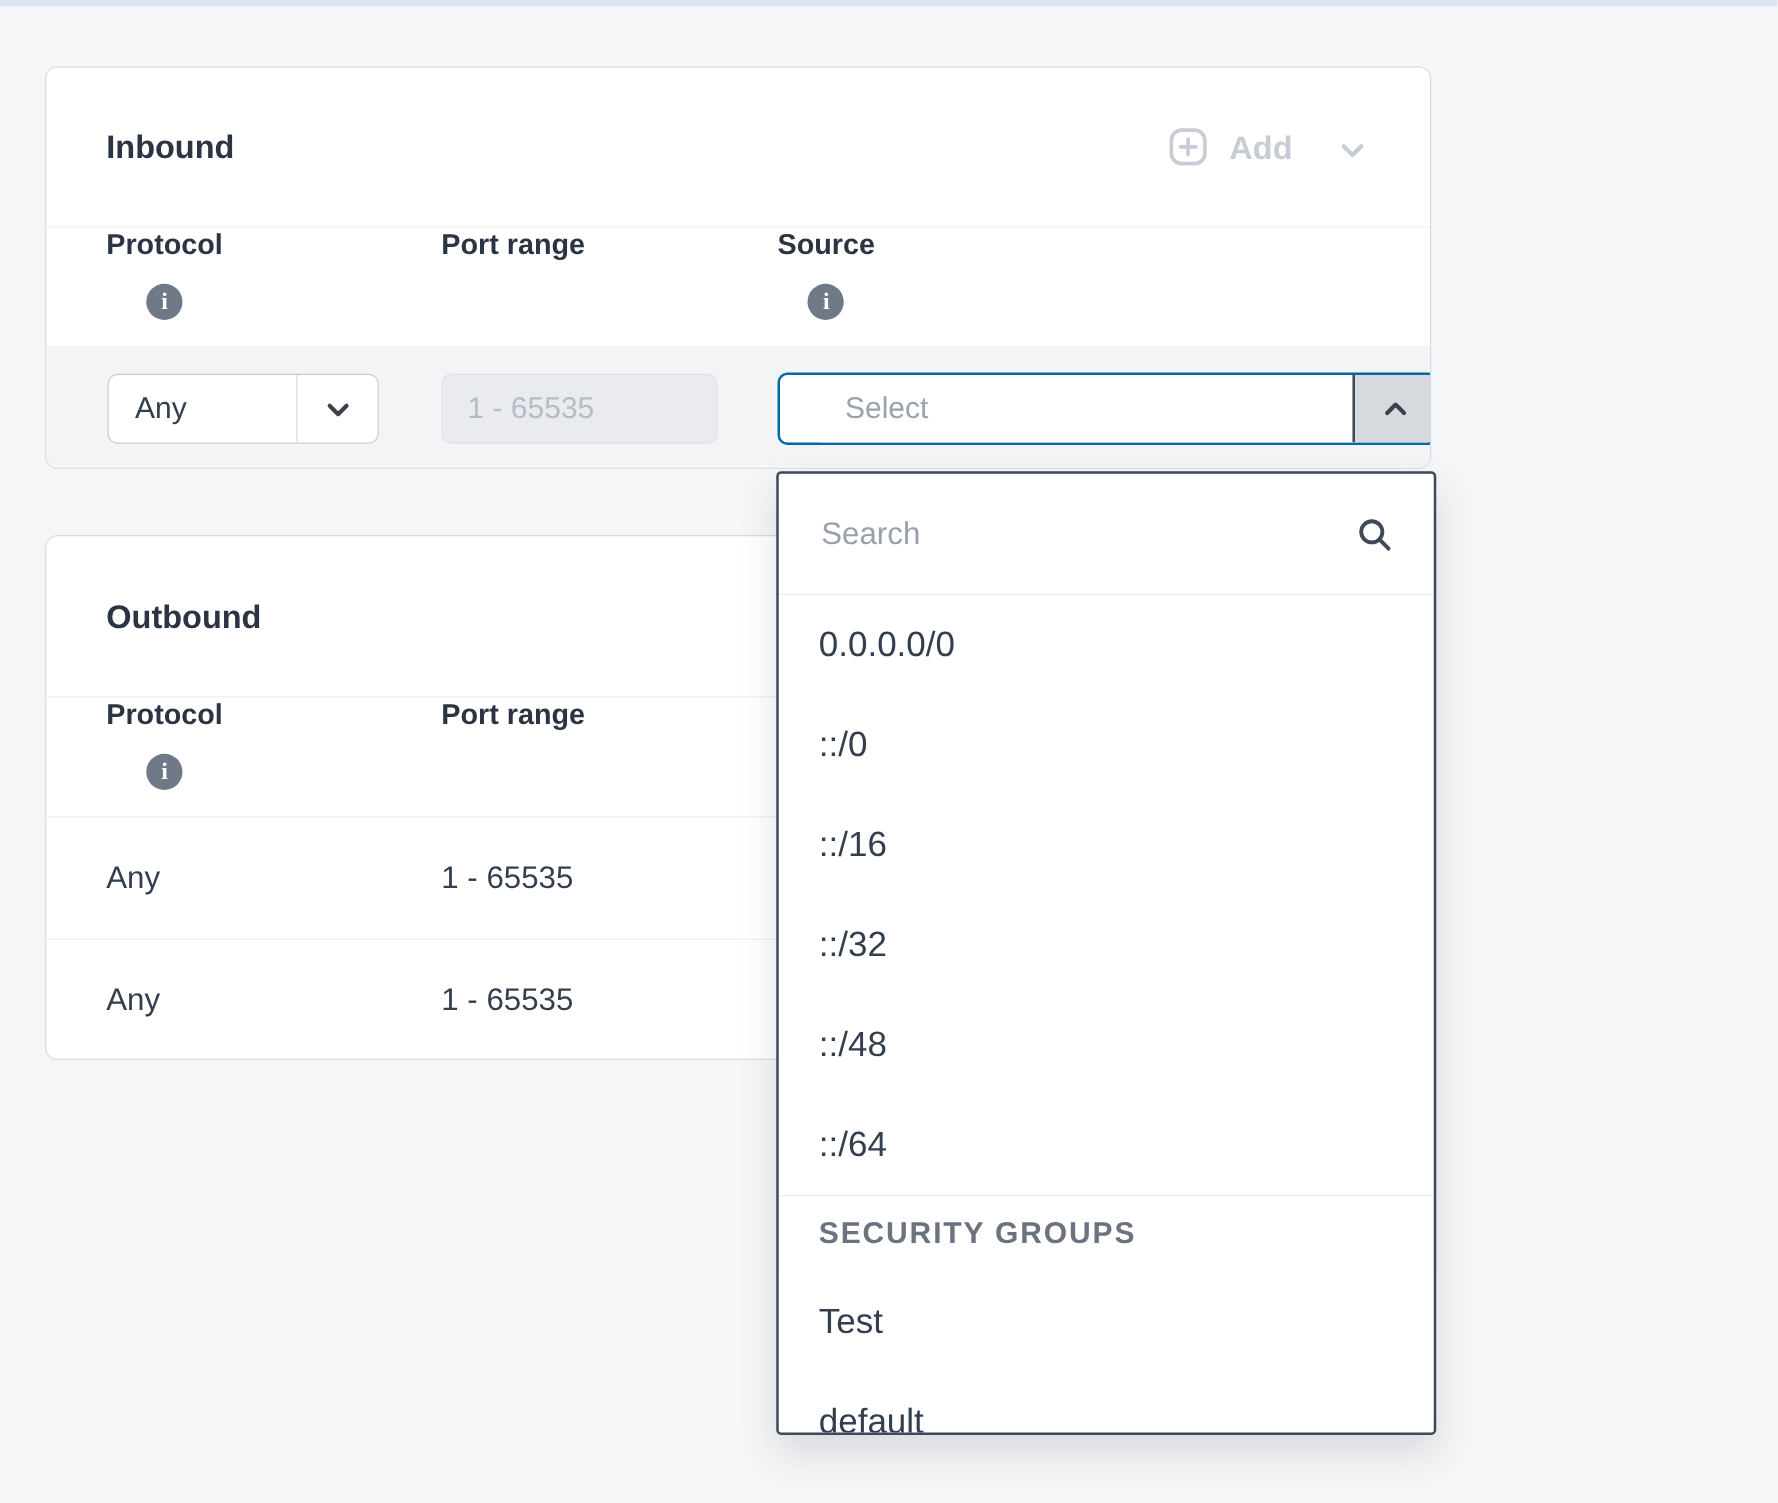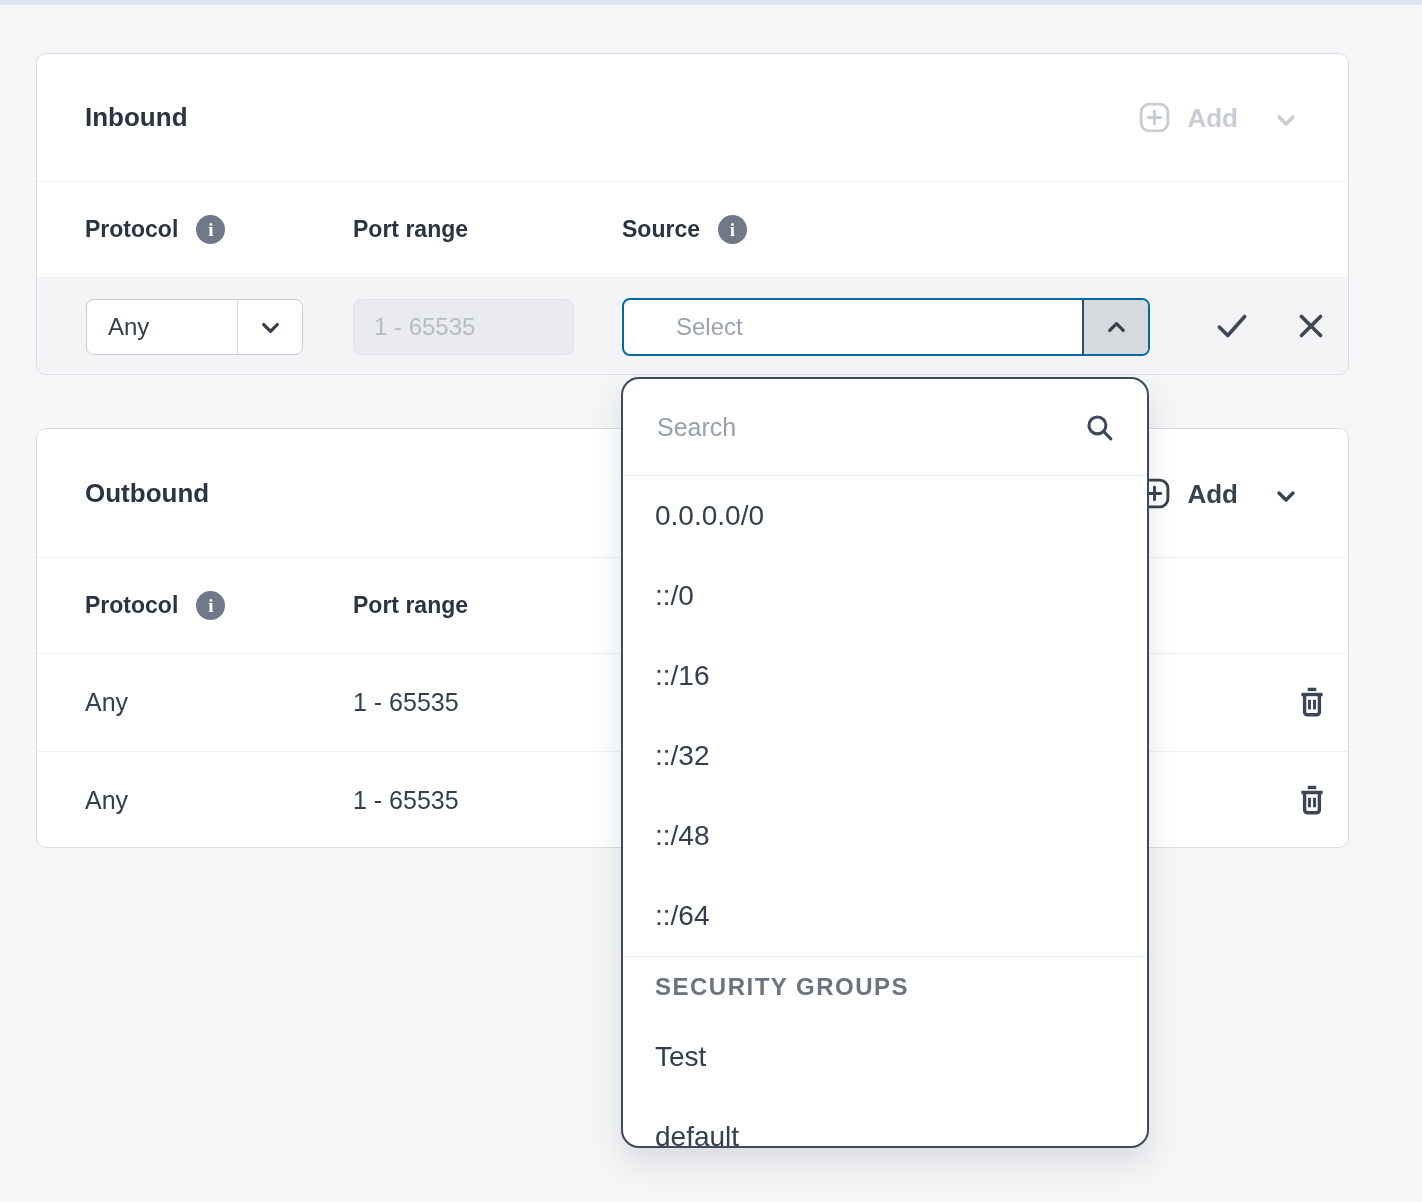--- a/index.html
+++ b/index.html
@@ -6,21 +6,21 @@
   body{
     width:1422px;height:1202px;position:relative;overflow:hidden;
     background:#f5f6f7;
     font-family:"Liberation Sans","DejaVu Sans",sans-serif;
     color:#2b3443;
   }
   .topbar{position:absolute;left:0;top:0;width:100%;height:5px;background:#dbe2f1;}
 
   
   .panel{
-    position:absolute;left:36px;width:1313px;background:#ffffff;
+    position:absolute;left:36px;width:1109px;background:#ffffff;
     border:1px solid #d9dce2;border-radius:10px;overflow:hidden;
     box-sizing:border-box;
   }
   .panel.inbound{top:53px;height:322px;}
   .panel.outbound{top:428px;height:420px;}
 
   .panel-head{
     height:128px;display:flex;align-items:center;justify-content:space-between;
     padding:0 48px;border-bottom:1px solid #eef0f2;box-sizing:border-box;
   }
@@ -28,21 +28,21 @@
   .panel-title{font-size:26px;font-weight:700;color:#2b3443;margin:0;}
 
   .add-group{display:flex;align-items:flex-end;gap:16px;background:none;border:none;padding:0;cursor:pointer;}
   .add-group .add-label{font-size:26px;font-weight:700;}
   .add-group .chev{margin-left:18px;display:flex;}
   .add-group.disabled{color:#c8cdd5;cursor:default;}
   .add-group.enabled{color:#39414f;}
 
   .cols-head{position:relative;height:96px;border-bottom:1px solid #eef0f2;box-sizing:border-box;}
   .col{position:absolute;top:0;height:100%;display:flex;align-items:center;gap:18px;
-       font-size:23px;font-weight:700;color:#2b3443;}
+       font-size:23px;font-weight:700;color:#2b3443;flex-direction:column;}
   .col.c1{left:48px;} .col.c2{left:316px;} .col.c3{left:585px;}
 
   .info-badge{
     width:29px;height:29px;border-radius:50%;background:#707987;color:#ffffff;
     display:flex;align-items:center;justify-content:center;
     font-size:19px;font-weight:700;font-family:"Liberation Serif","DejaVu Serif",serif;
   }
 
   
   .edit-row{position:relative;height:95px;background:#f4f4f6;}
@@ -83,21 +83,21 @@
   .cell.p1{left:48px;} .cell.p2{left:316px;}
   .trash-btn{
     position:absolute;left:1255px;top:50%;transform:translateY(-50%);
     width:40px;height:40px;background:none;border:none;padding:0;
     display:flex;align-items:center;justify-content:center;color:#3d4655;cursor:pointer;
   }
 
   
   .dropdown{
     position:absolute;left:621px;top:377px;width:528px;height:771px;box-sizing:border-box;
-    background:#fff;border:2px solid #3e4959;border-radius:18px;overflow:hidden;
+    background:#fff;border:2px solid #3e4959;border-radius:4px;overflow:hidden;
     z-index:20;box-shadow:0 14px 30px rgba(45,55,75,.14);
   }
   .search-row{height:97px;display:flex;align-items:center;padding:0 32px;
               border-bottom:1px solid #e9edf4;box-sizing:border-box;color:#3e4959;}
   .search-row input{
     flex:1;border:none;outline:none;font-size:25px;color:#333e4e;font-family:inherit;min-width:0;
   }
   .search-row input::placeholder{color:#97a0ac;}
   .dd-opt{height:80px;display:flex;align-items:center;padding:0 32px;
           font-size:28px;color:#333e4e;cursor:pointer;}

